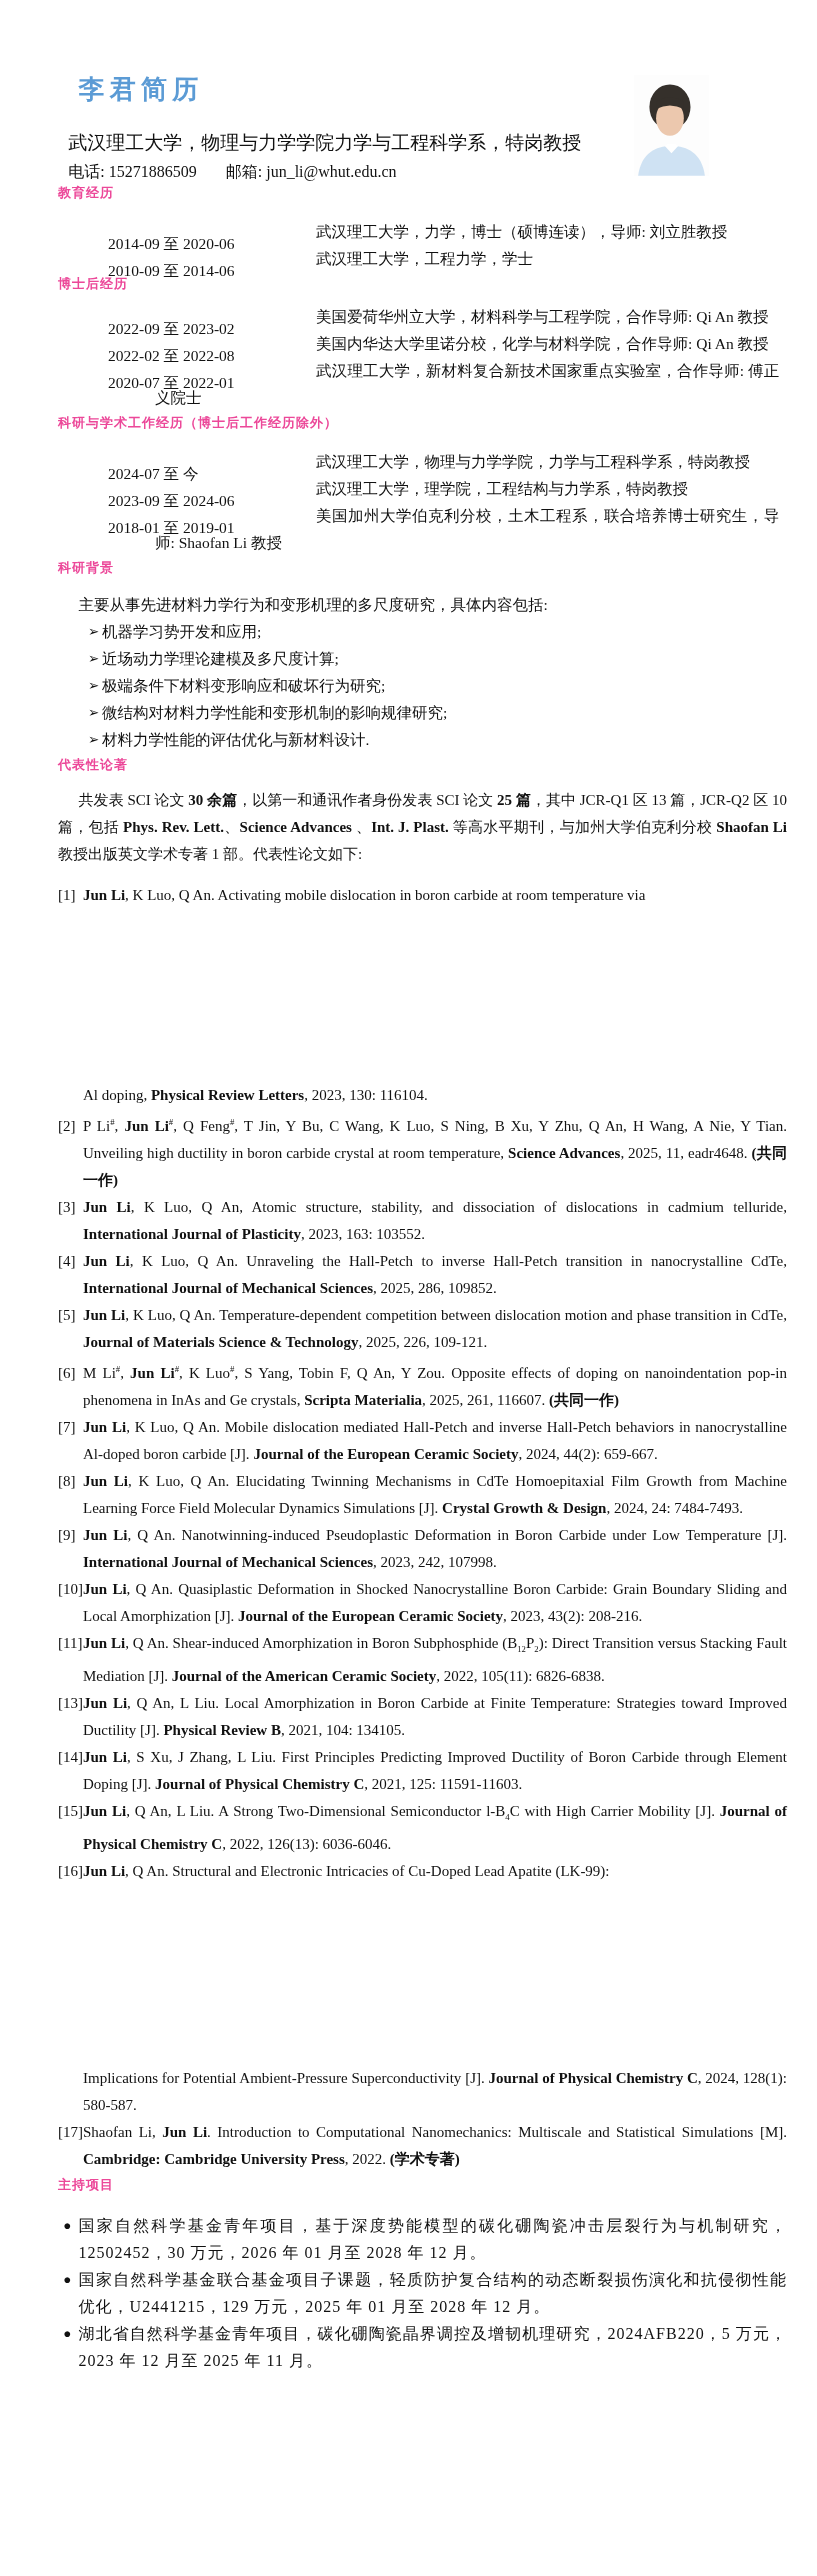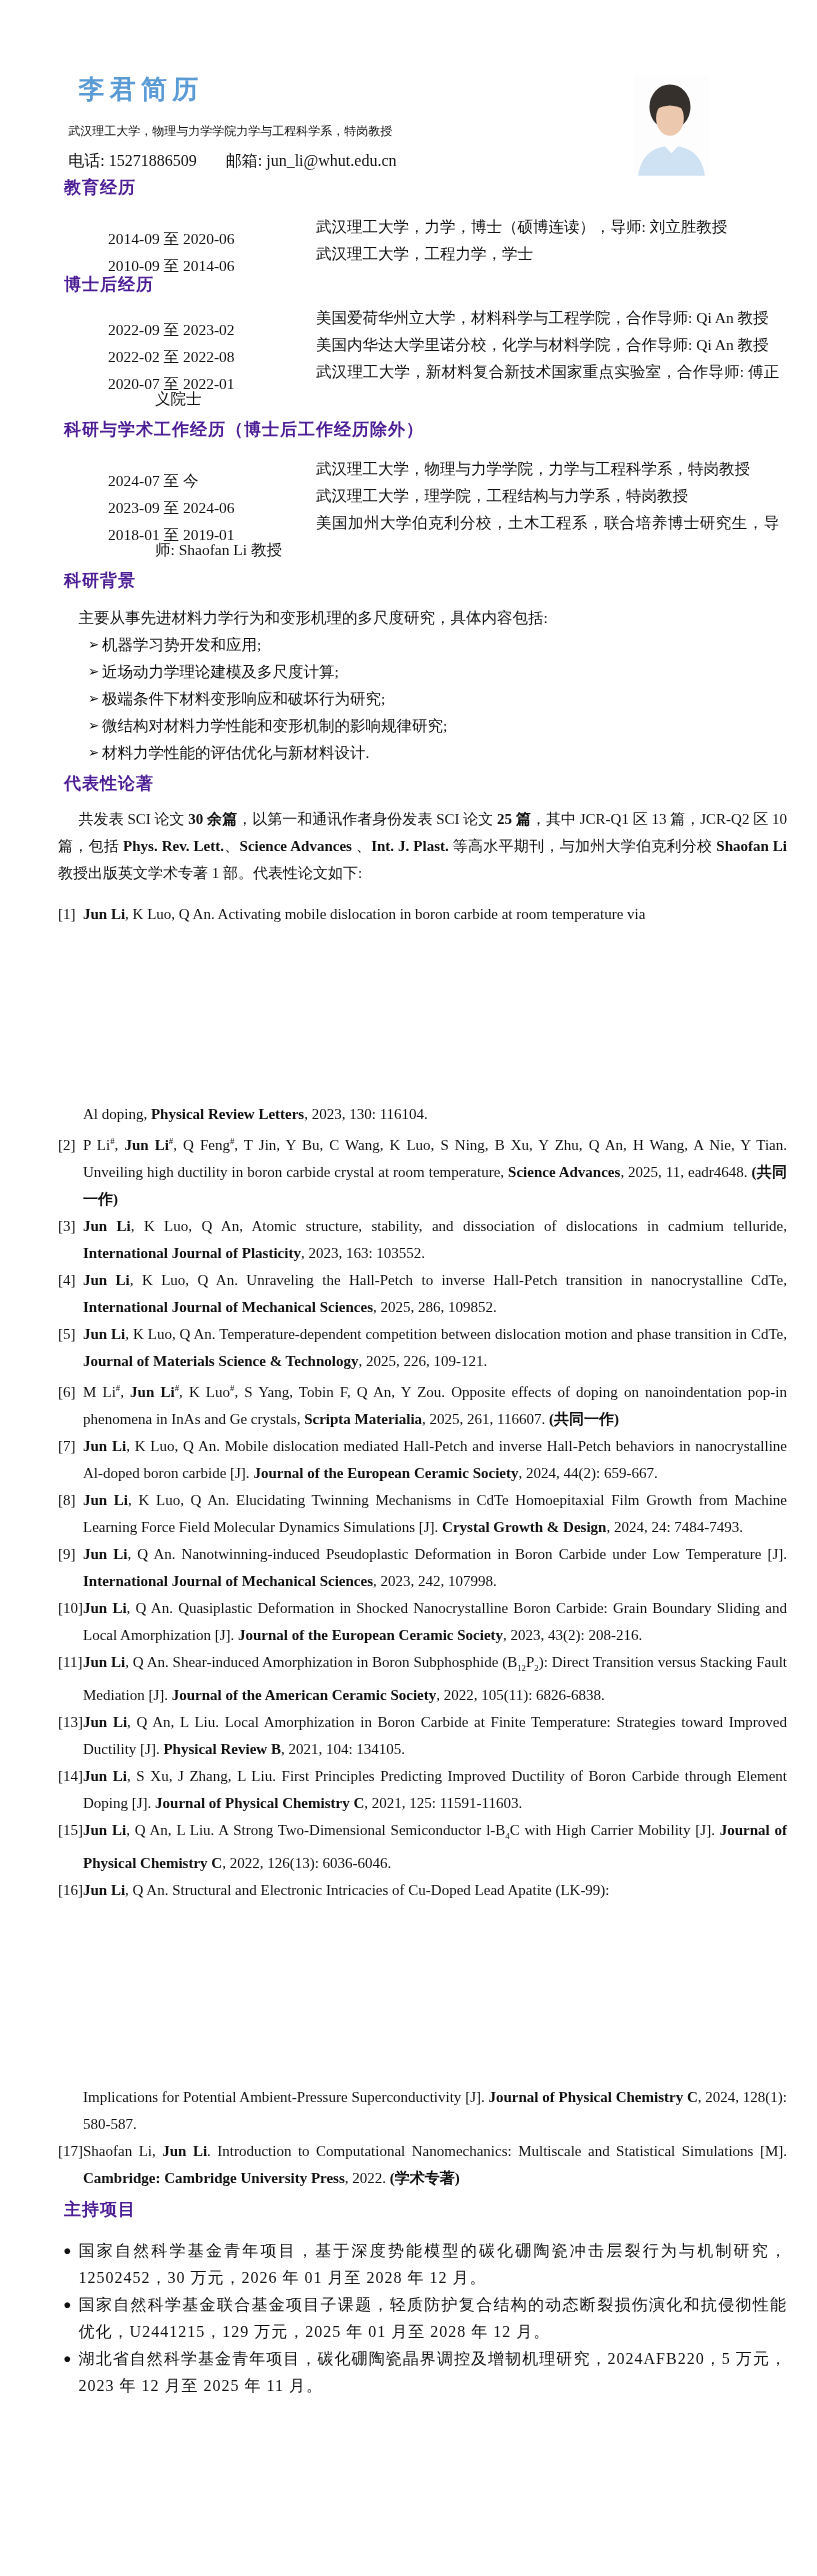--- a/index.html
+++ b/index.html
@@ -7,32 +7,32 @@
     width:818px; min-height:3468px; background:#ffffff; position:relative;
     font-family:"Liberation Serif","DejaVu Serif",serif; color:#111;
   }
   .content { padding:0 31px 0 58px; }
 
   .cv-title {
     margin:75px 0 0 0; padding-left:20.6px;
     font-size:26px; line-height:29px; font-weight:bold;
     color:#5b9bd5; letter-spacing:5.2px;
   }
-  .affil-line { margin-top:18px; padding-left:10.3px; font-size:12px; line-height:19.6px; }
+  .affil-line { margin-top:29px; padding-left:10.3px; font-size:19px; line-height:19.6px; }
   .contact-line { margin-top:9.3px; padding-left:10.3px; font-size:16px; line-height:19.6px; }
   .contact-line .gap { display:inline-block; width:29px; }
 
   .photo {
     position:absolute; top:75px; right:109px; width:75px; height:101px;
     background:#fdfdfd; overflow:hidden;
   }
 
   h2.sec {
-    margin:6px; font-size:17px; line-height:24px; font-weight:bold;
-    color:#4c1d95; letter-spacing:1px;
+    margin:0; font-size:13px; line-height:24px; font-weight:bold;
+    color:#ec4899; letter-spacing:1px;
   }
   .mt-edu { margin-top:24px; }
   .mt-pd { margin-top:17.5px; }
   .mt-work { margin-top:14.4px; }
   .mt-bg { margin-top:21.6px; }
   .mt-pub { margin-top:12.4px; }
   .mt-proj { margin-top:43px; }
 
   .rows { margin-top:12.4px; }
   .rows.tight { margin-top:7.2px; }

